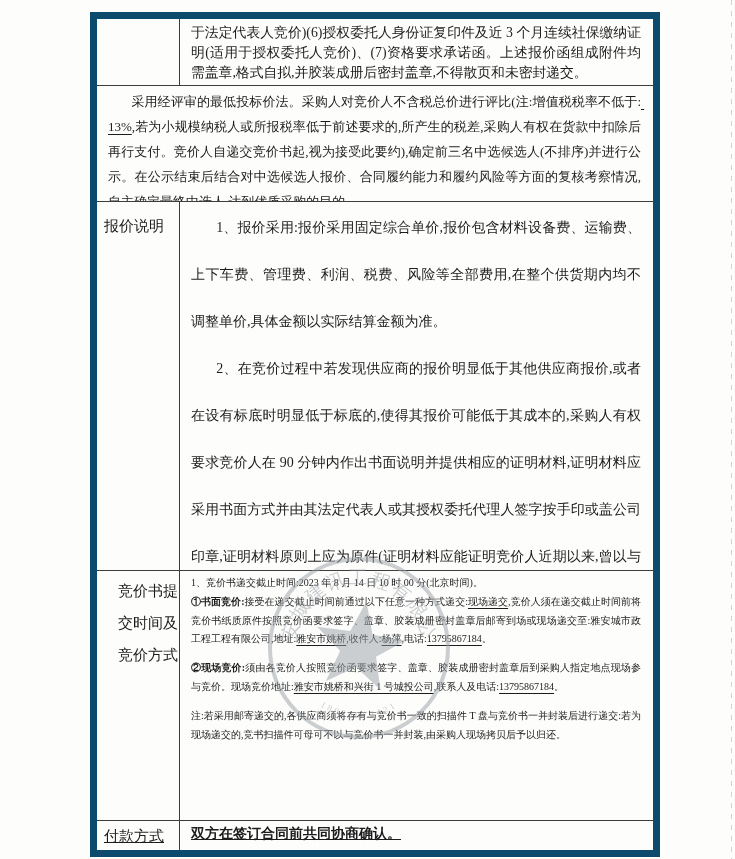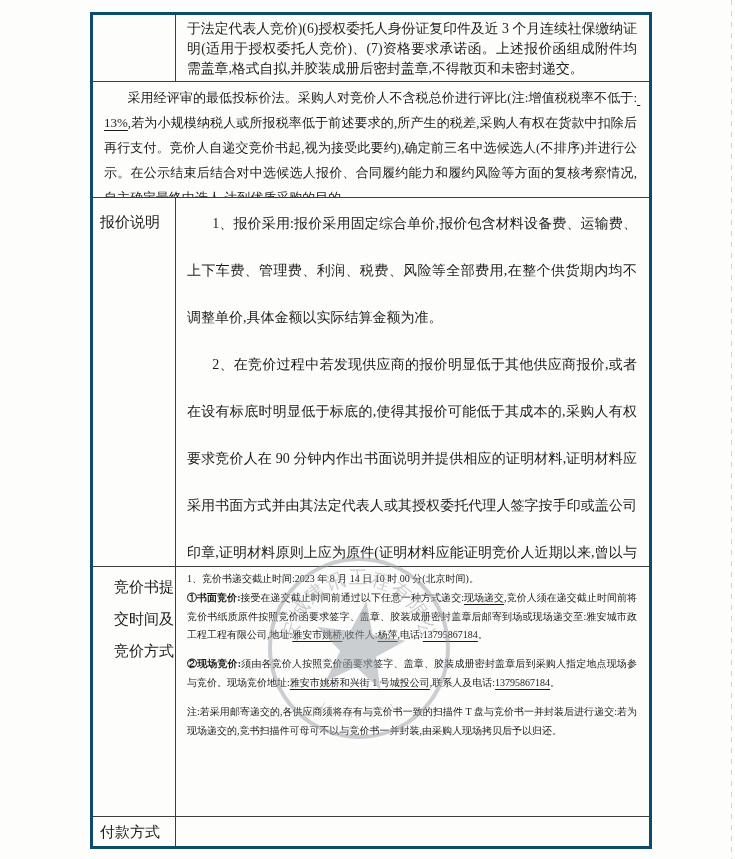--- a/index.html
+++ b/index.html
@@ -8,21 +8,21 @@
     font-family:"Liberation Serif","DejaVu Serif",serif;color:#1c1c1c;
     overflow:hidden;
   }
   .scan-edge{
     position:absolute;left:731px;top:0;width:1px;height:859px;
     background:repeating-linear-gradient(to bottom,#c8c8c8 0 5px,transparent 5px 11px);
     opacity:.8;
   }
   .doc-table{
     position:absolute;left:90px;top:12px;width:556px;
-    border:3px solid #0c4a6e;background:transparent;
+    border:7px solid #0c4a6e;background:transparent;
   }
   .row{display:flex;border-top:1px solid #3d3d3d;box-sizing:border-box;}
   .row:first-child{border-top:none;}
   .label-cell{
     width:83px;flex:0 0 83px;border-right:1px solid #3d3d3d;
     box-sizing:border-box;padding:5px 1px 0 7px;
     font-size:15px;line-height:30px;text-align:left;
   }
   .content-cell{
     flex:1;box-sizing:border-box;padding:2px 12px 0 11px;overflow:hidden;
@@ -38,21 +38,21 @@
   .r2{height:116px;}
   .r2 .label-cell{padding-top:6px;line-height:29px;}
   .r2 .content-cell{font-size:13px;line-height:25px;padding-top:3px;}
   .r3{height:369px;}
   .r3 .label-cell{padding-top:9px;}
   .r3 .content-cell{font-size:14px;line-height:47px;padding-top:2px;}
   .r4{height:250px;}
   .r4 .label-cell{padding-top:4px;line-height:32px;text-align:right;}
   .r4 .content-cell{font-size:10px;line-height:18.8px;padding-top:3px;}
   .r4 .para.gap{margin-top:10px;}
-  .r5{height:30px;}
+  .r5{height:30px;text-decoration:underline;}
   .r5 .label-cell{padding-top:5px;line-height:20px;}
   .r5 .content-cell{font-size:14px;line-height:19px;padding-top:3px;}
 
   .seal{
     position:absolute;left:263px;top:552px;width:192px;height:192px;
     opacity:.5;pointer-events:none;
   }
 </style>
 </head>
 <body>
@@ -87,20 +87,23 @@
     <div class="content-cell">
         <p class="para"><span>1、竞价书递交截止时间:2023 年 8 月 14 日 10 时 00 分(北京时间)。</span></p>
         <p class="para"><span class="b">①书面竞价:</span><span>接受在递交截止时间前通过以下任意一种方式递交:</span><span class="u">现场递交</span><span>,竞价人须在递交截止时间前将竞价书纸质原件按照竞价函要求签字、盖章、胶装成册密封盖章后邮寄到场或现场递交至:雅安城市政工程工程有限公司,地址:</span><span class="u">雅安市姚桥</span><span>,收件人:</span><span class="u">杨萍</span><span>,电话:</span><span class="u">13795867184</span><span>。</span></p>
         <p class="para gap"><span class="b">②现场竞价:</span><span>须由各竞价人按照竞价函要求签字、盖章、胶装成册密封盖章后到采购人指定地点现场参与竞价。现场竞价地址:</span><span class="u">雅安市姚桥和兴街 1 号城投公司</span><span>,联系人及电话:</span><span class="u">13795867184</span><span>。</span></p>
         <p class="para gap"><span>注:若采用邮寄递交的,各供应商须将存有与竞价书一致的扫描件 T 盘与竞价书一并封装后进行递交:若为现场递交的,竞书扫描件可母可不以与竞价书一并封装,由采购人现场拷贝后予以归还。</span></p>
       </div>
   </div>
 
   <div class="row r5">
     <div class="label-cell">付款方式</div>
+    <div class="content-cell">
+        <p class="para"><span class="b">双方在签订合同前共同协商确认。</span></p>
+      </div>
   </div>
 
 </div>
 
 <svg class="seal" viewBox="0 0 192 192" xmlns="http://www.w3.org/2000/svg">
   <g stroke="#9aa0a5" fill="#9aa0a5">
     <circle cx="96" cy="96" r="89" fill="none" stroke-width="4"></circle>
     <g transform="rotate(9 96 96)">
       <polygon stroke="none" points="96,49 107.3,80.6 140.7,81.5 114.2,101.9 123.7,134 96,115.2 68.3,134 77.8,101.9 51.3,81.5 84.7,80.6"></polygon>
     </g>

